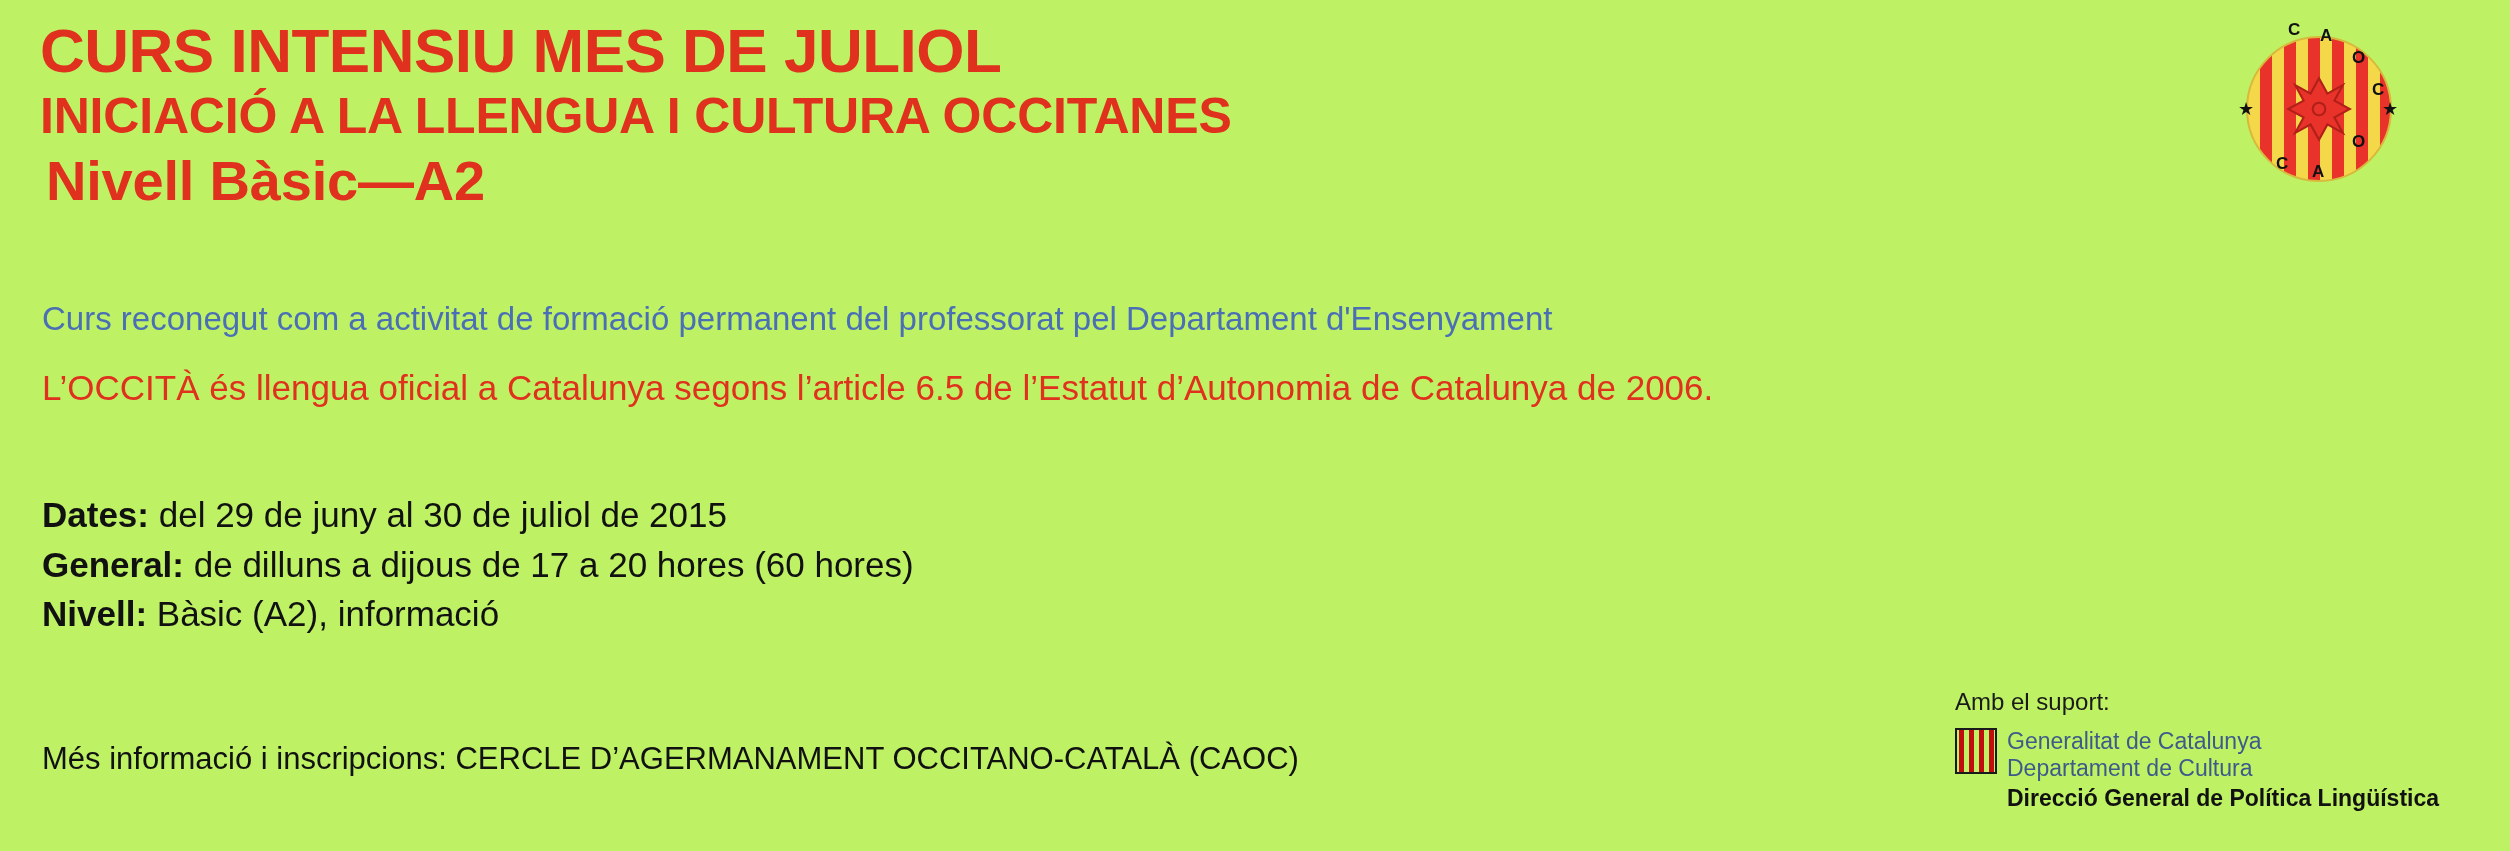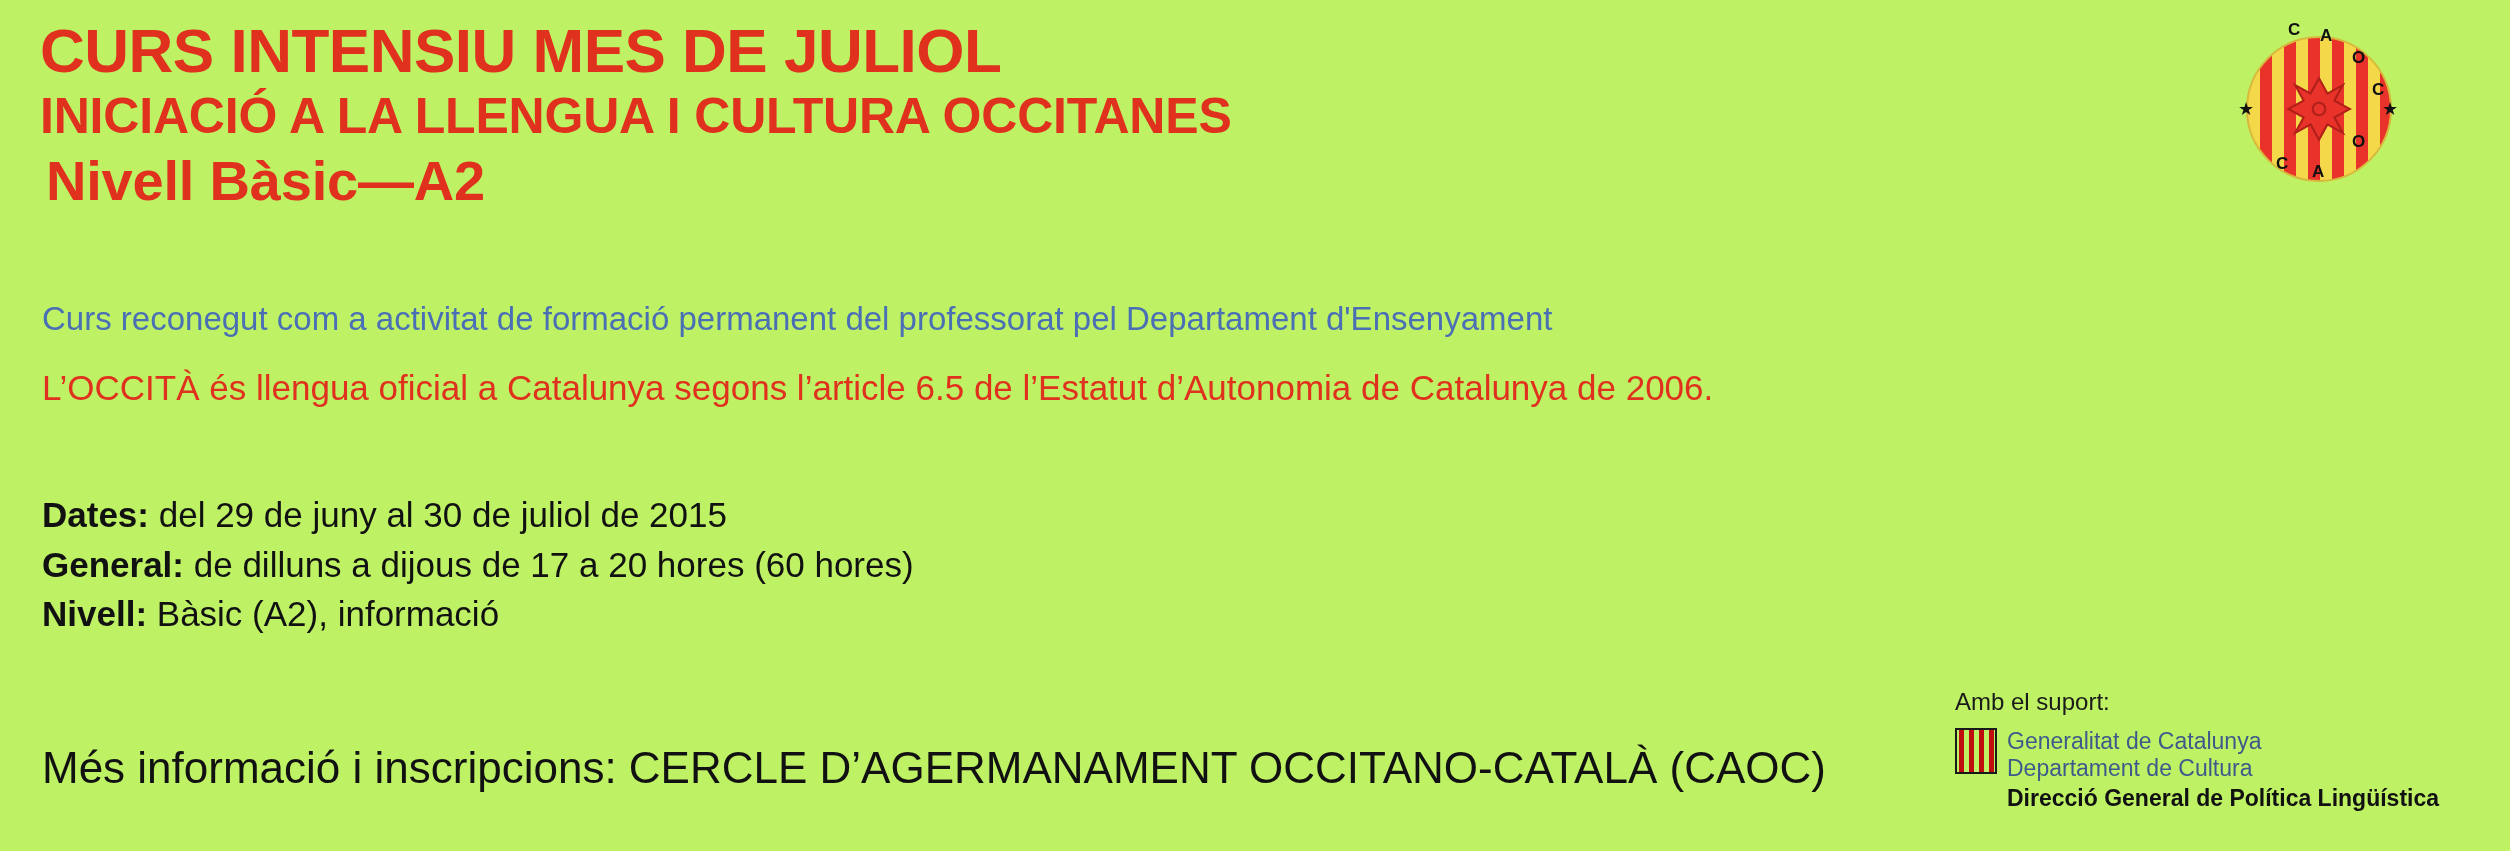--- a/index.html
+++ b/index.html
@@ -88,21 +88,21 @@
   }
   .details .lbl {
     font-weight: bold;
   }
 
   
   .footer {
     position: absolute;
     left: 42px;
     top: 738px;
-    font-size: 44px;
+    font-size: 31px;
     color: #111111;
     line-height: 1.38;
   }
   .footer .row {
     white-space: nowrap;
   }
 
   
   .caoc-logo {
     position: absolute;

